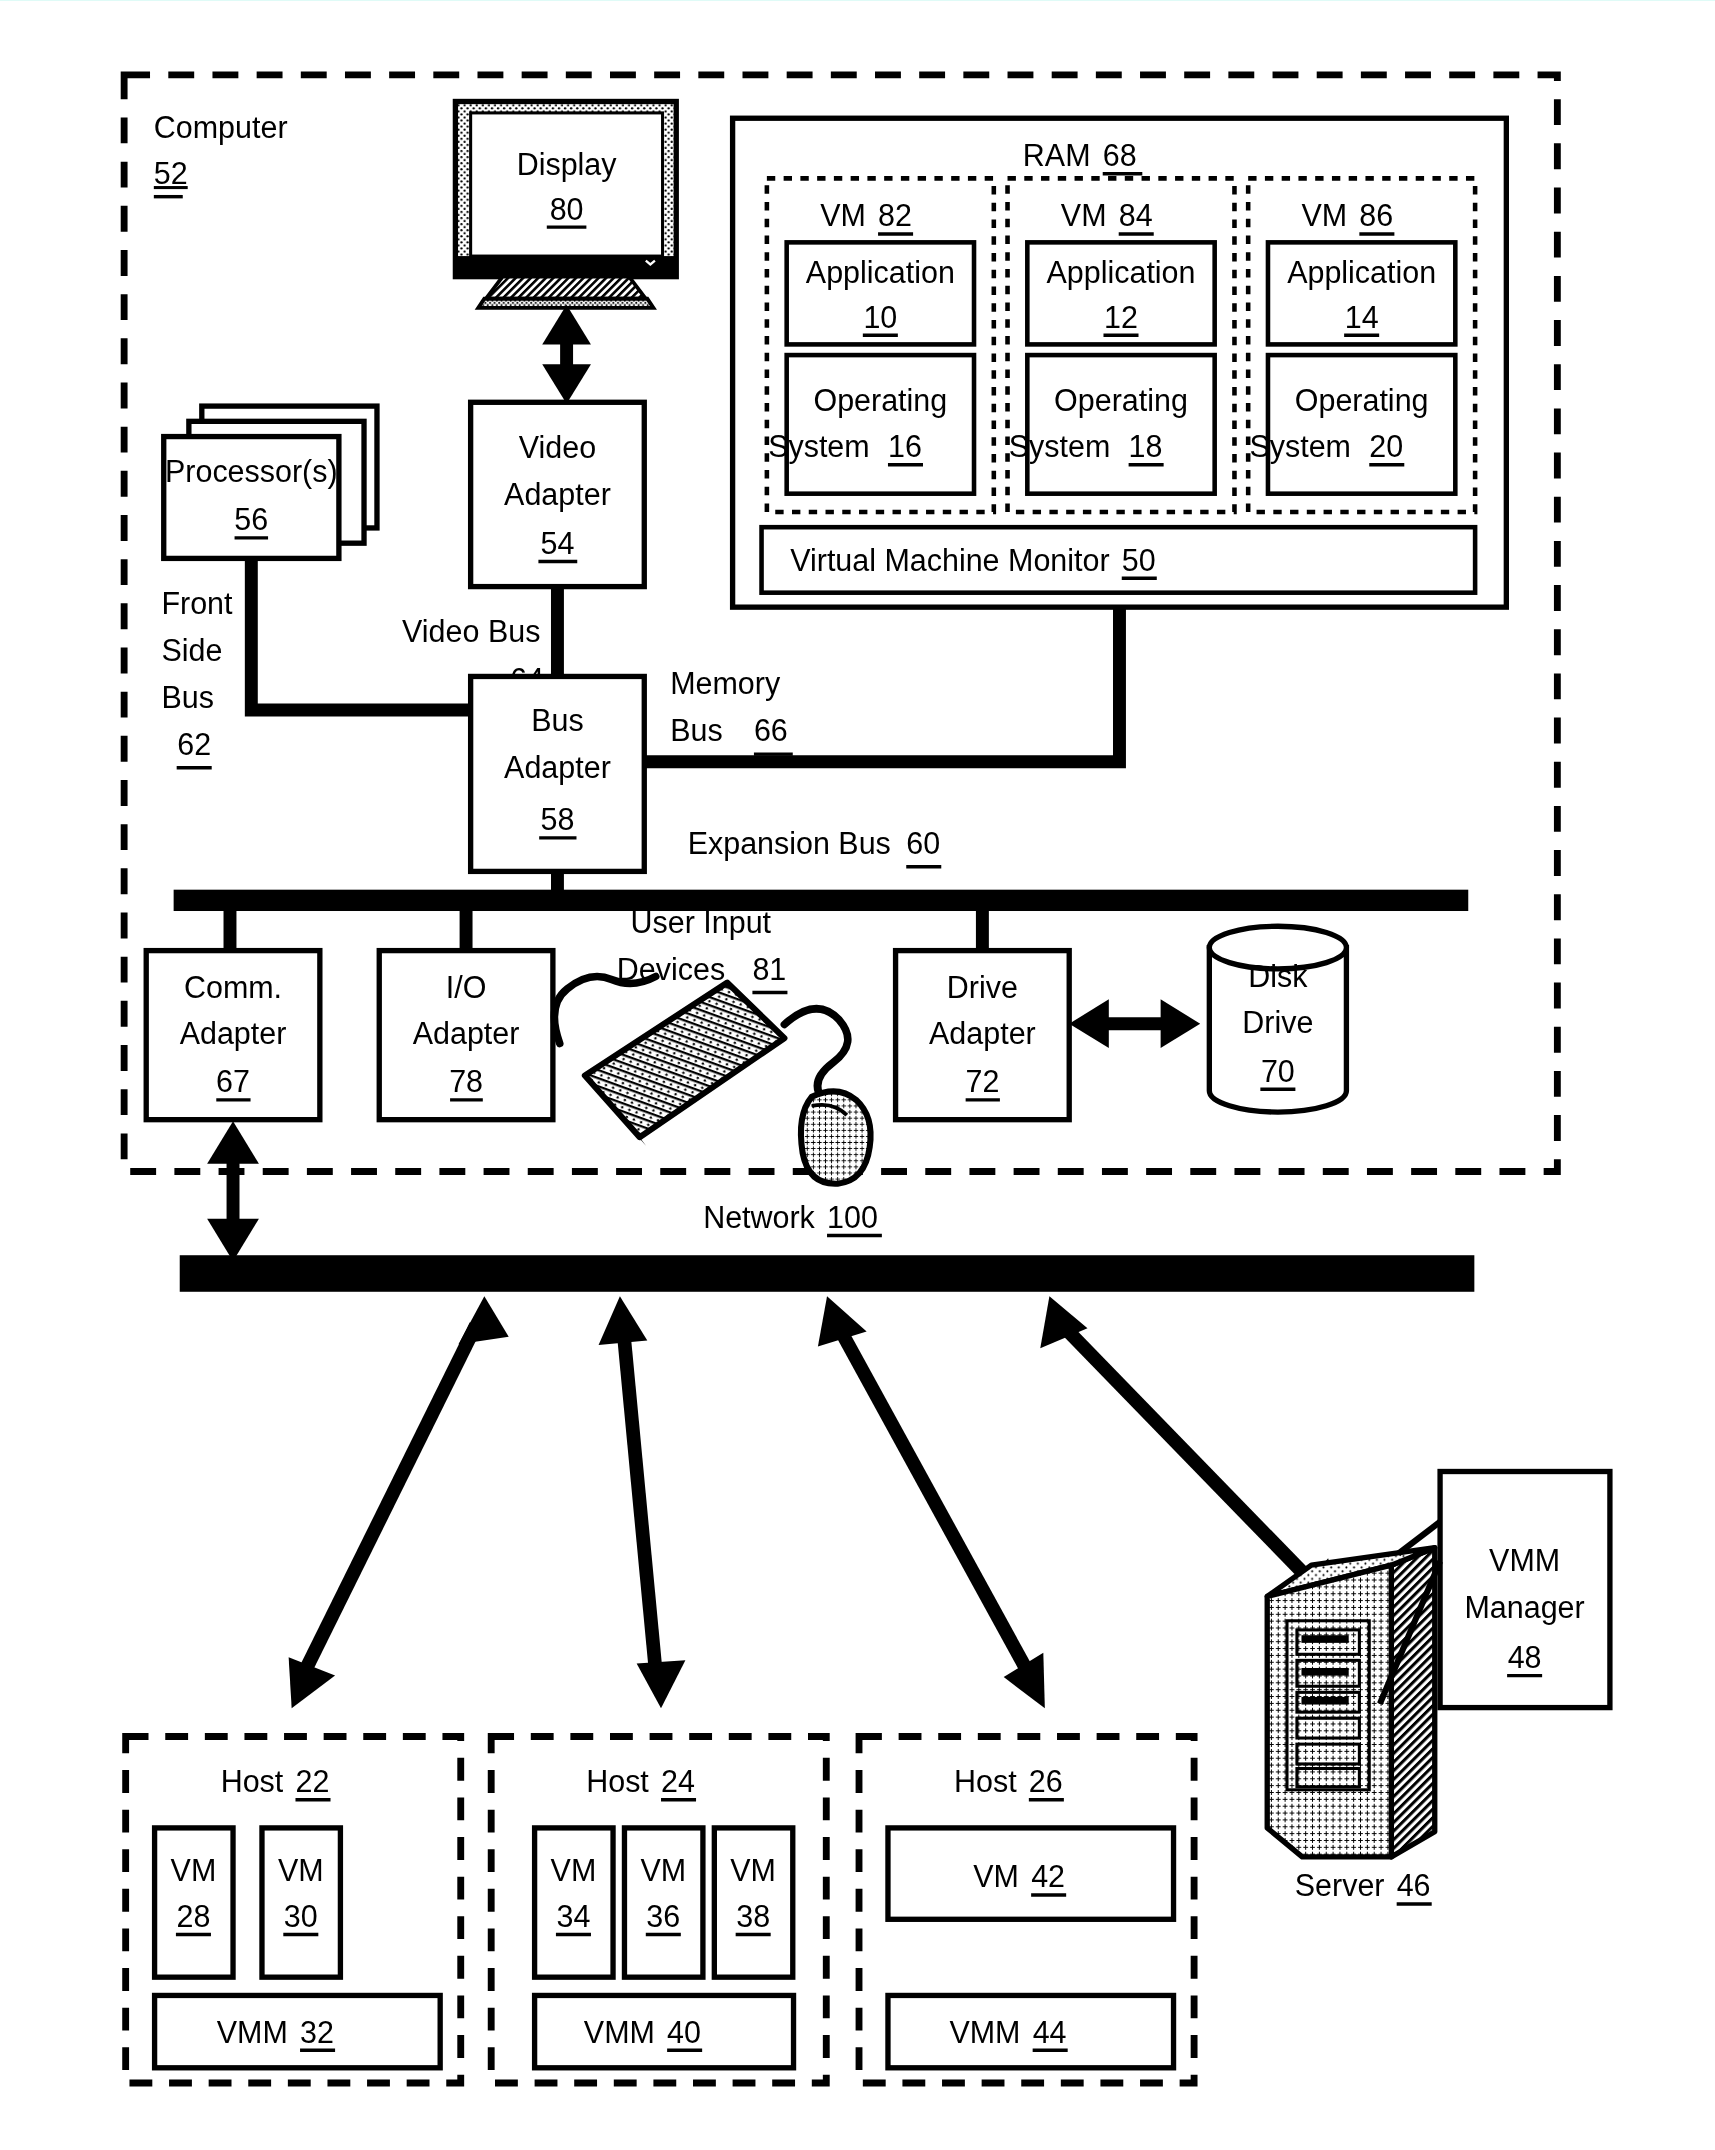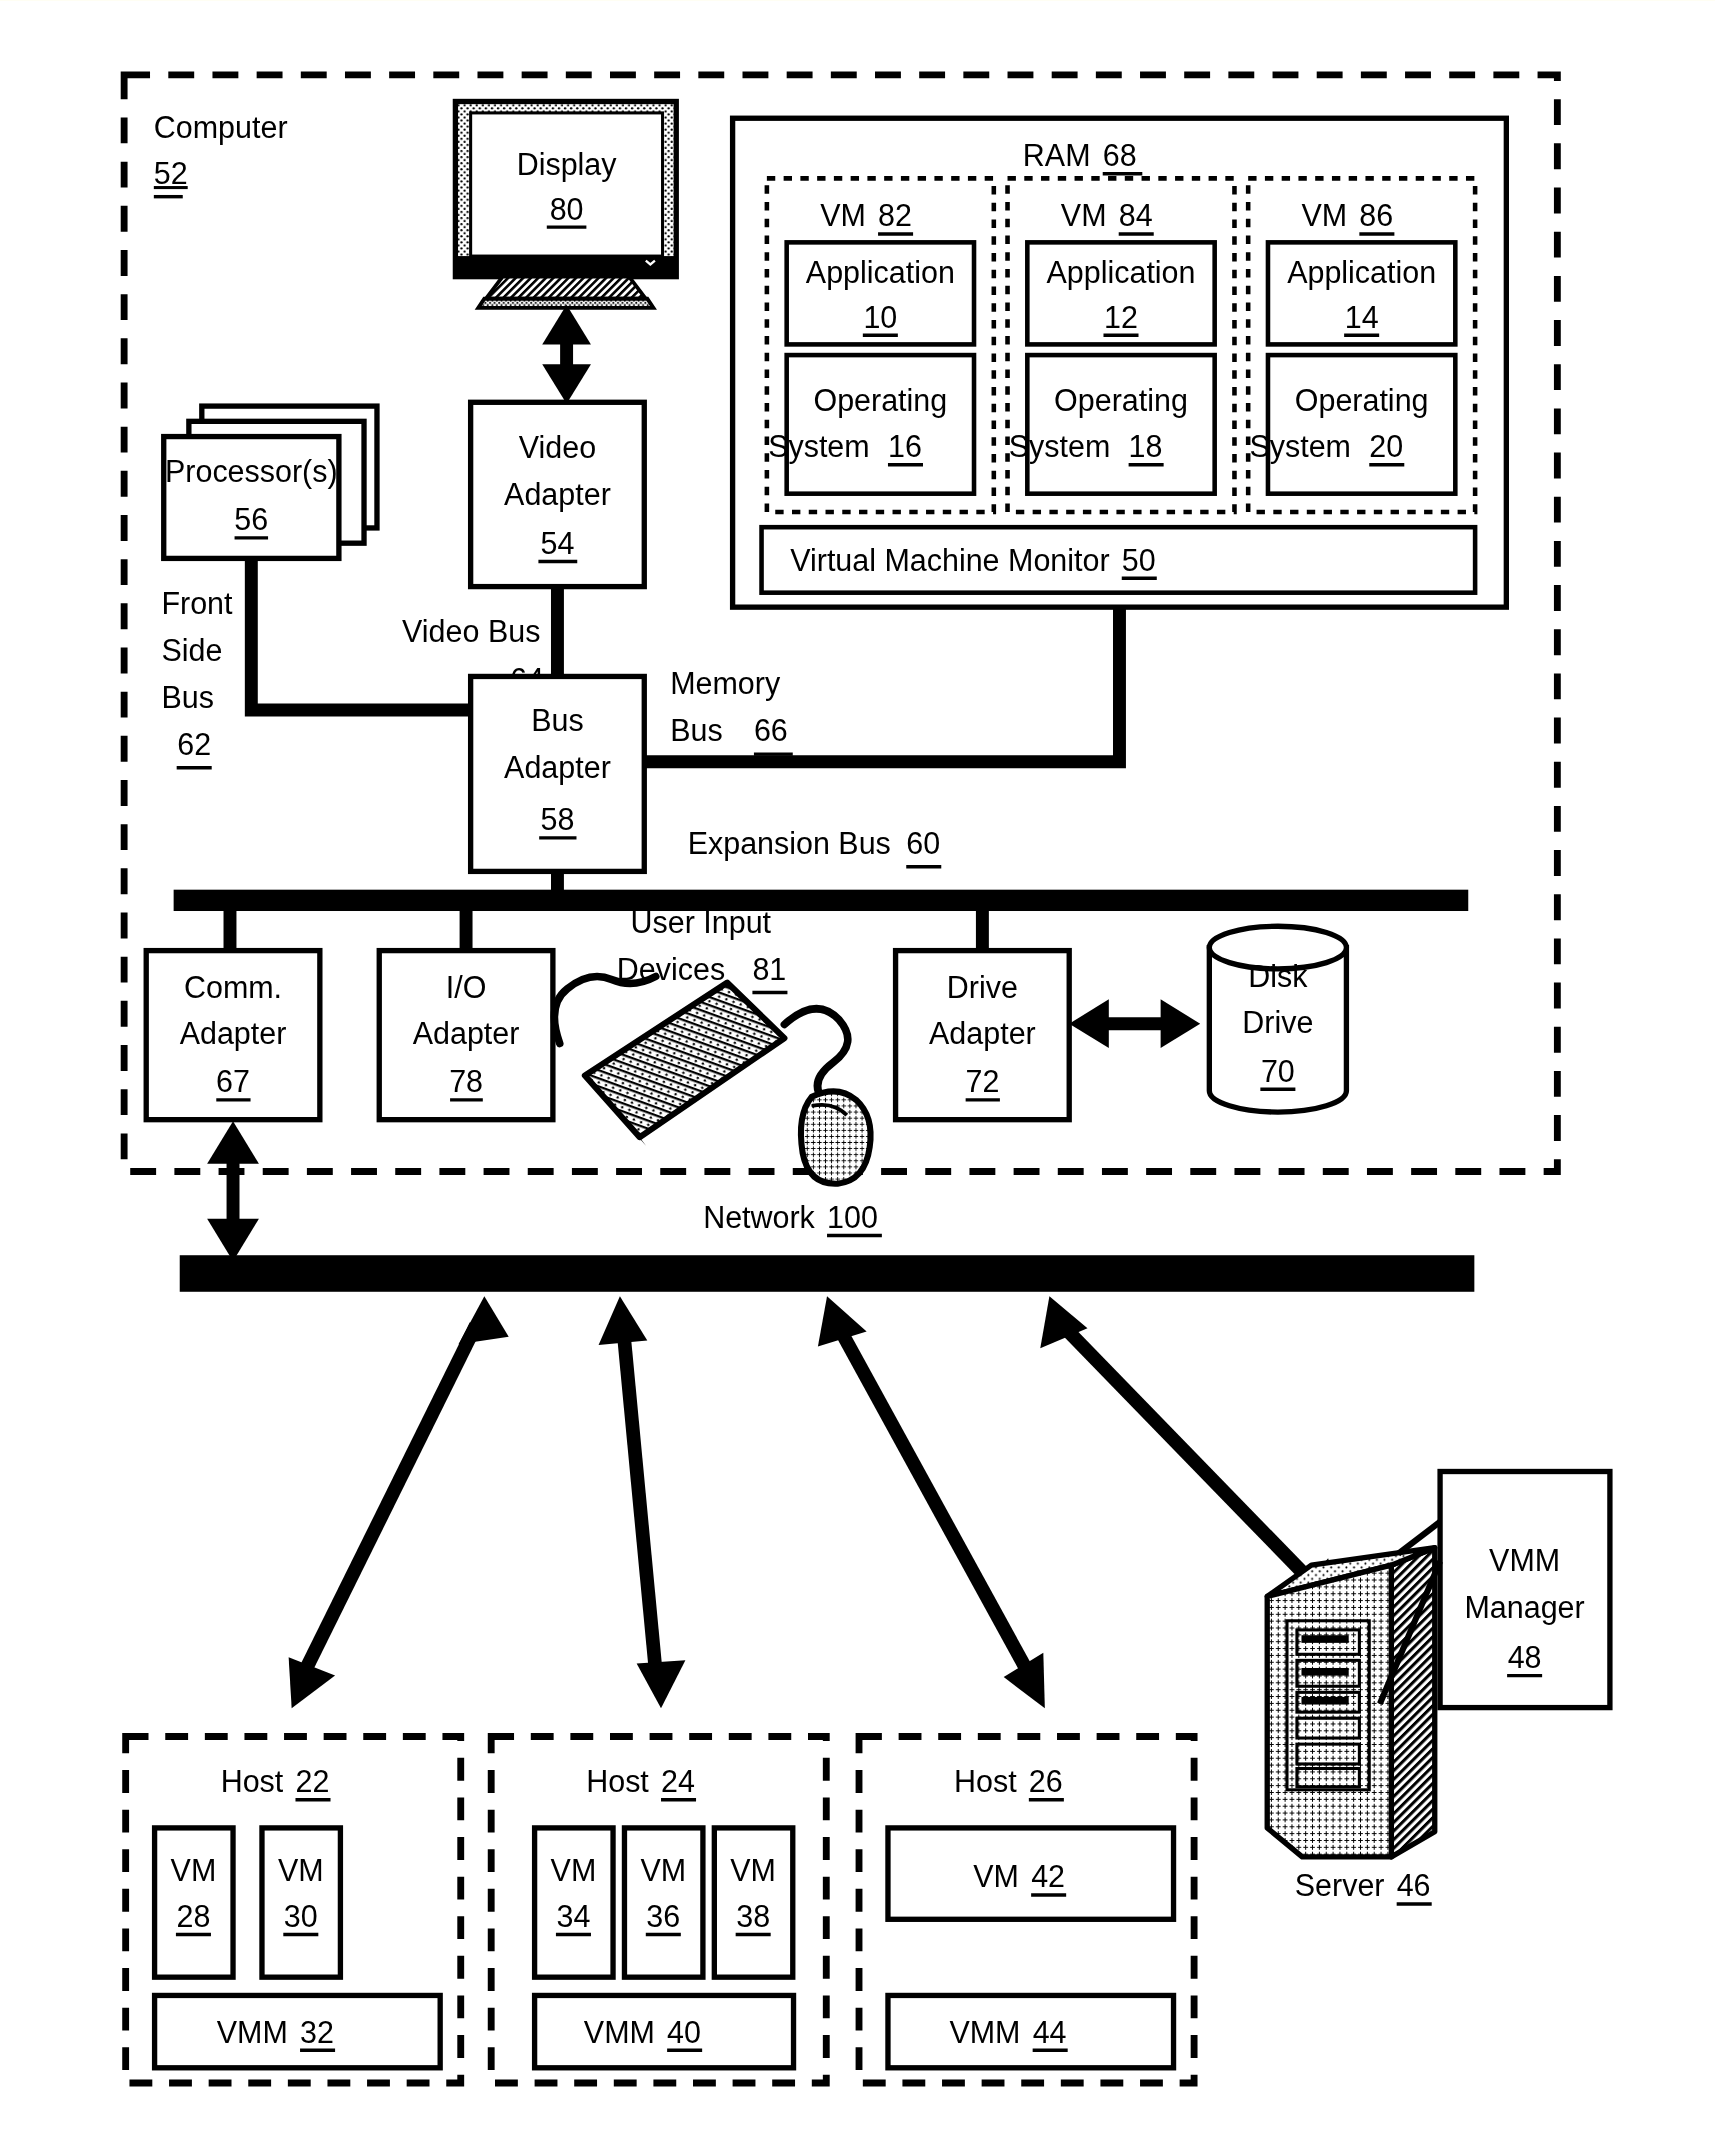--- a/index.html
+++ b/index.html
@@ -1,17 +1,17 @@
 <!DOCTYPE html>
 <html style="font-size:12.2px"><head>
 <meta charset="utf-8">
 <style>
   html,body{margin:0;padding:0;background:#ffffff;}
   body{width:1715px;height:2151px;font-family:"Liberation Sans",sans-serif;}
-  #stage{position:relative;width:1715px;height:2151px;overflow:hidden;background:#fef9c3;}
+  #stage{position:relative;width:1715px;height:2151px;overflow:hidden;background:#5eead4;}
   svg{display:block;}
   .lbl{font-family:"Liberation Sans",sans-serif;fill:#000;}
   text{white-space:pre;}
 </style>
 </head>
 <body>
 
 <div id="stage">
 <svg width="1715" height="2151" viewBox="0 0 2252 2824" xmlns="http://www.w3.org/2000/svg">
 

